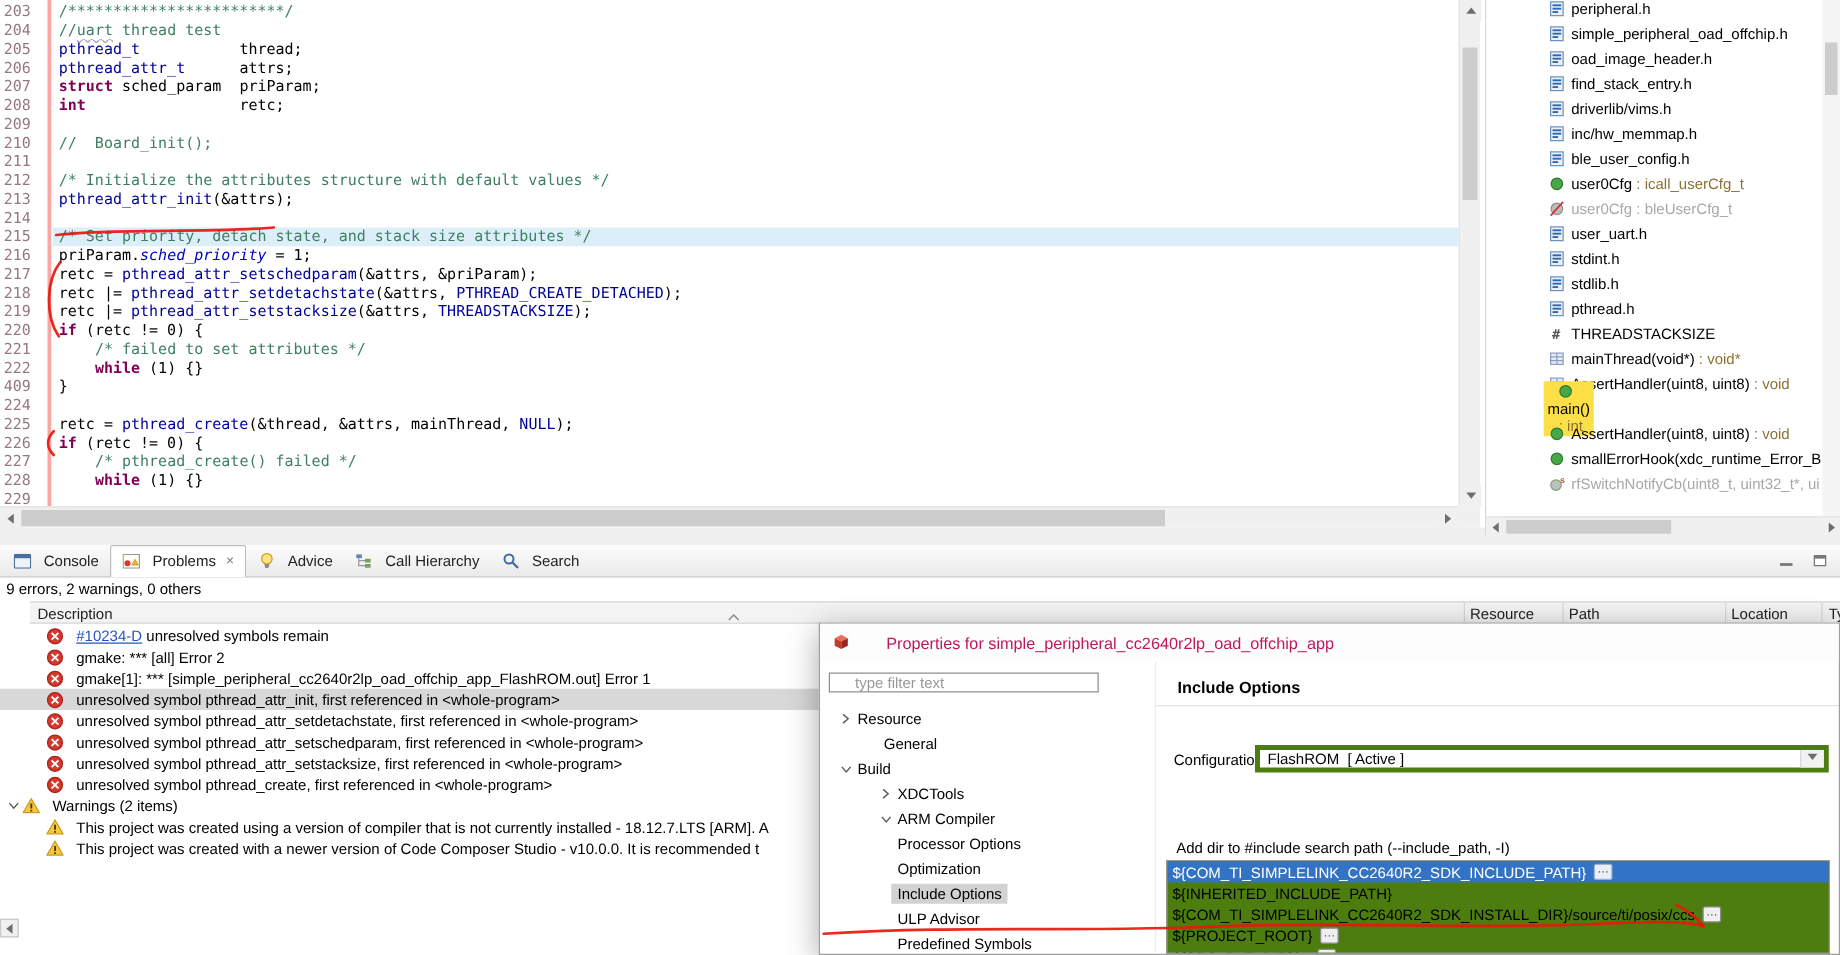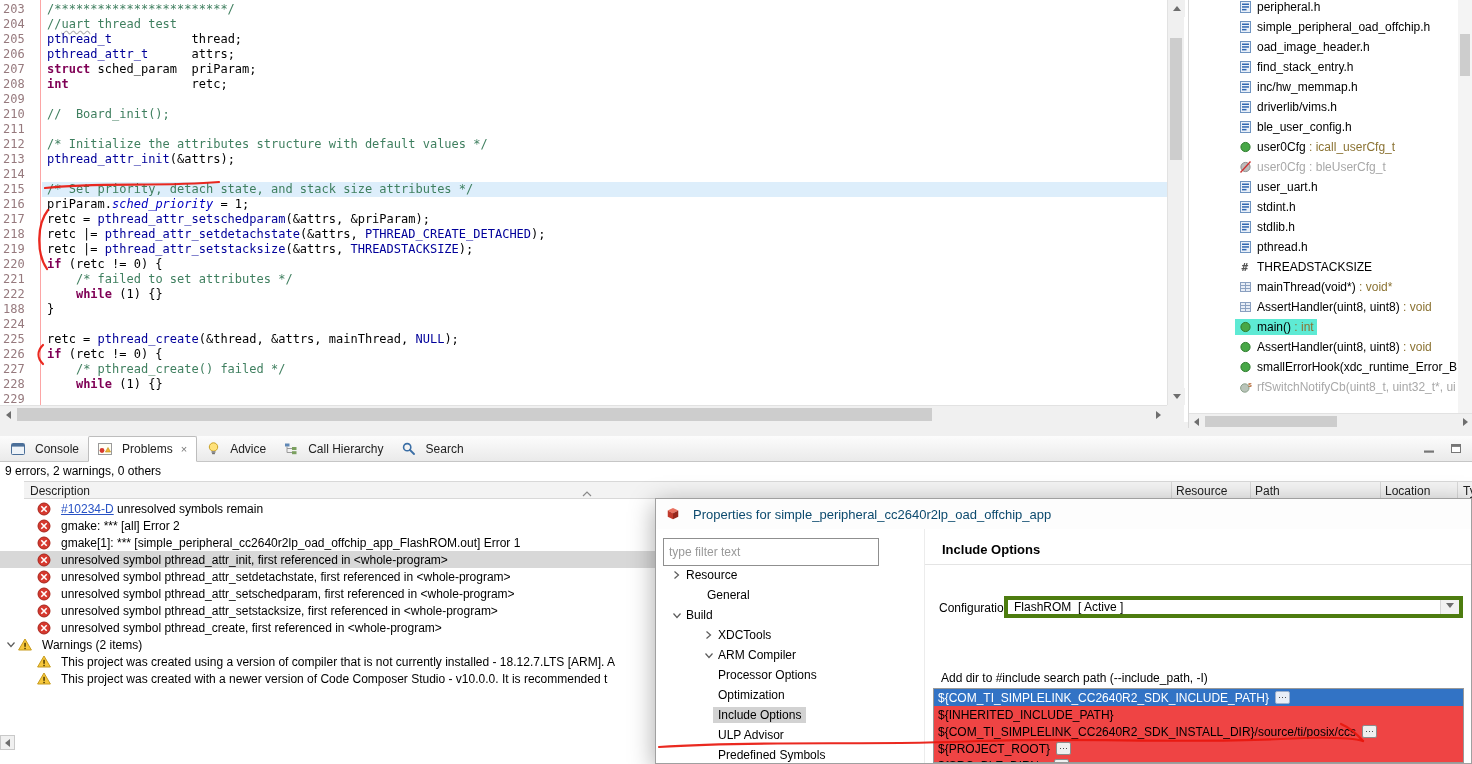--- a/index.html
+++ b/index.html
@@ -1,21 +1,21 @@
 <!DOCTYPE html>
 <html><head>
 <meta charset="utf-8">
 <style>
 *{margin:0;padding:0;box-sizing:border-box;}
 html,body{background:#ffffff;}
 #root{position:relative;width:1472px;height:764px;background:#fff;font-family:"Liberation Sans","DejaVu Sans",sans-serif;overflow:hidden;color:#000;}
 
 
 #editor-pane{position:absolute;left:0;top:0;width:1184px;height:422px;background:#fff;}
-#gutter{position:absolute;left:0;top:0;width:41px;height:405px;padding:2px 0 0 3px;font:12px/15px "DejaVu Sans Mono",monospace;color:#96797d;border-right:1px solid #fca5a5;overflow:hidden;background:#fff;}
+#gutter{position:absolute;left:0;top:0;width:41px;height:405px;padding:2px 0 0 3px;font:12px/15px "DejaVu Sans Mono",monospace;color:#96797d;border-right:3px solid #fca5a5;overflow:hidden;background:#fff;}
 #code{position:absolute;left:42px;top:0;right:17px;height:405px;padding-top:2px;overflow:hidden;}
 .cl{height:15px;font:12px/15px "DejaVu Sans Mono",monospace;white-space:pre;padding-left:5px;}
 .cl.hl{background:#ddeefb;}
 .cm{color:#3f7f5f}.kw{color:#7f0055;font-weight:bold}.ty{color:#00009a}.fn{color:#00009a}
 .mb{color:#0000c0;font-style:italic}.mc{color:#00009a}.pl{color:#000}
 .sp{text-decoration:underline;text-decoration-style:wavy;text-decoration-color:#b3b3b3;text-underline-offset:2px;}
 #ed-vscroll{position:absolute;right:0;top:0;width:17px;height:405px;background:#f0f0f0;border-left:1px solid #e2e2e2;}
 #ed-vthumb{position:absolute;left:2px;right:2px;top:38px;height:122px;background:#cdcdcd;}
 #ed-hscroll{position:absolute;left:0;top:405px;width:1167px;height:17px;background:#f0f0f0;border-top:1px solid #e2e2e2;}
 #ed-hthumb{position:absolute;top:2px;height:13px;left:17px;width:915px;background:#cdcdcd;}
@@ -24,21 +24,21 @@
 .tri-u{width:0;height:0;border:4px solid transparent;border-bottom:5px solid #6e6e6e;margin-top:-4px;}
 .tri-d{width:0;height:0;border:4px solid transparent;border-top:5px solid #6e6e6e;margin-bottom:-4px;}
 .tri-l{width:0;height:0;border:4px solid transparent;border-right:5px solid #6e6e6e;margin-left:-4px;}
 .tri-r{width:0;height:0;border:4px solid transparent;border-left:5px solid #6e6e6e;margin-right:-4px;}
 
 
 #outline-pane{position:absolute;left:1188px;top:0;width:284px;height:428px;background:#fff;border-left:1px solid #d8d8d8;}
 #outline-items{position:absolute;left:0;top:-3px;right:14px;height:416px;overflow:hidden;}
 .ol-item{height:20px;display:flex;align-items:center;padding-left:46px;font-size:12px;white-space:pre;}
 .ol-box{display:inline-flex;align-items:center;padding:1px 3px;}
-.ol-box.sel{background:#5eead4;}
+.ol-box.sel{background:#fde047;flex-direction:column;}
 .ic{display:inline-flex;width:14px;justify-content:center;margin-right:5px;flex:none;}
 .ol-type{color:#8b7333;}
 .ol-item.gray .ol-label,.ol-item.gray .ol-type{color:#a8a8a8;}
 #ol-vscroll{position:absolute;right:0;top:0;width:14px;height:413px;background:#f4f4f4;}
 #ol-vthumb{position:absolute;left:2px;right:2px;top:34px;height:42px;background:#cdcdcd;}
 #ol-hscroll{position:absolute;left:0;bottom:0;width:284px;height:15px;background:#f0f0f0;border-top:1px solid #e2e2e2;}
 #ol-hthumb{position:absolute;left:16px;top:2px;width:132px;height:11px;background:#cdcdcd;}
 .olh-btn{width:15px;height:15px;position:absolute;top:0;display:flex;align-items:center;justify-content:center;background:#f0f0f0;}
 
 
@@ -60,38 +60,38 @@
 .prow{height:17px;display:flex;align-items:center;font-size:12px;}
 .prow.sel{background:#d8d8d8;}
 .ind{width:31px;flex:none;margin-left:6px;}
 .grp-ar{margin-left:6px;width:12px;flex:none;display:inline-flex;}
 .prow .txt{margin-left:5px;white-space:pre;}
 .lnk{color:#2953c5;text-decoration:underline;}
 #pr-hscroll{position:absolute;left:0;top:735px;width:15px;height:15px;background:#f0f0f0;border:1px solid #c9c9c9;display:flex;align-items:center;justify-content:center;}
 
 
 #dialog{position:absolute;left:655px;top:498px;width:817px;height:266px;background:#fff;border:1px solid #a0a0a0;box-shadow:0 6px 24px rgba(0,0,0,.35);z-index:40;}
-.dlg-title{height:30px;display:flex;align-items:center;gap:8px;padding-left:10px;font-size:13px;color:#0c4a6e;background:#fdfdfd;}
-#dlg-filter{position:absolute;left:7px;top:39px;width:216px;height:28px;border:1px solid #8f8f8f;font-size:12px;padding:0 5px;font-family:inherit;color:#333;}
+.dlg-title{height:30px;display:flex;align-items:center;gap:24px;padding-left:10px;font-size:13px;color:#be185d;background:#fdfdfd;}
+#dlg-filter{position:absolute;left:7px;top:39px;width:216px;height:16px;border:1px solid #8f8f8f;font-size:12px;padding:0 20px;font-family:inherit;color:#333;}
 #dlg-filter::placeholder{color:#999;}
 #dlg-tree{position:absolute;left:0;top:66px;width:266px;bottom:0;overflow:hidden;}
 .trow{height:20px;display:flex;align-items:center;font-size:12px;}
 .trow .ar{width:11px;display:inline-flex;justify-content:center;flex:none;}
 .lv0{padding-left:15px;}.lv1{padding-left:31px;margin-left:16px;}.lv2{padding-left:58px;}
 .tlabel{margin-left:4px;}
 .tlabel.sel{background:#d2d2d2;padding:1px 5px;margin-left:-1px;}
 .dlg-divider{position:absolute;left:268px;top:30px;bottom:0;width:1px;background:#ececec;}
 .panel-title{position:absolute;left:286px;top:43px;font-size:13px;font-weight:bold;}
 .panel-rule{position:absolute;left:269px;right:0;top:65px;height:1px;background:#e4e4e4;}
 .cfg-label{position:absolute;left:283px;top:102px;font-size:12px;}
 #combo{position:absolute;left:348px;top:97px;right:8px;height:22px;border:4px solid #4d7c0f;background:#fff;display:flex;align-items:center;font-size:12px;}
 #combo .combo-text{padding-left:6px;white-space:pre;}
 #combo .combo-btn{margin-left:auto;width:19px;align-self:stretch;background:#f2f2f2;border-left:1px solid #d6d6d6;display:flex;align-items:center;justify-content:center;}
 .list-label{position:absolute;left:285px;top:172px;font-size:12px;}
-#include-list{position:absolute;left:277px;right:7px;top:189px;bottom:0;border:1px solid #999;background:#ef4444;overflow:hidden;}
+#include-list{position:absolute;left:277px;right:7px;top:189px;bottom:0;border:1px solid #999;background:#4d7c0f;overflow:hidden;}
 .ipath{height:17px;display:flex;align-items:center;padding-left:4px;font-size:12px;white-space:pre;}
 .ipath.sel{background:#3273c5;color:#fff;}
 .browse{margin-left:6px;width:15px;height:13px;border:1px solid #8b8b8b;background:#efefef;color:#333;font-size:9px;line-height:11px;text-align:center;border-radius:2px;flex:none;}
 .ipath.sel .browse{background:#e9eef7;border-color:#9db0cc;}
 
 
 #annotations{position:absolute;left:0;top:0;z-index:90;pointer-events:none;}
 #annotations path{fill:none;stroke-width:2.2;stroke-linecap:round;opacity:.92;}
 </style>
 </head>
@@ -114,21 +114,21 @@
         <div>213</div>
         <div>214</div>
         <div>215</div>
         <div>216</div>
         <div>217</div>
         <div>218</div>
         <div>219</div>
         <div>220</div>
         <div>221</div>
         <div>222</div>
-        <div>188</div>
+        <div>409</div>
         <div>224</div>
         <div>225</div>
         <div>226</div>
         <div>227</div>
         <div>228</div>
         <div>229</div>
       </div>
     <div id="code">
         <div class="cl"><span class="cm">/************************/</span></div>
         <div class="cl"><span class="cm">//</span><span class="cm sp">uart</span><span class="cm"> thread test</span></div>
@@ -202,27 +202,27 @@
                 <rect x="1.5" y="1.5" width="10" height="11" fill="#eaf1fa" stroke="#6e93c0"></rect>
                 <rect x="3" y="3.5" width="7" height="1.5" fill="#2f66b0"></rect>
                 <rect x="3" y="6.2" width="7" height="1.5" fill="#2f66b0"></rect>
                 <rect x="3" y="8.9" width="4.5" height="1.5" fill="#2f66b0"></rect>
               </svg></span><span class="ol-label">find_stack_entry.h</span></span></div>
         <div class="ol-item"><span class="ol-box"><span class="ic"><svg width="13" height="14" viewBox="0 0 13 14">
                 <rect x="1.5" y="1.5" width="10" height="11" fill="#eaf1fa" stroke="#6e93c0"></rect>
                 <rect x="3" y="3.5" width="7" height="1.5" fill="#2f66b0"></rect>
                 <rect x="3" y="6.2" width="7" height="1.5" fill="#2f66b0"></rect>
                 <rect x="3" y="8.9" width="4.5" height="1.5" fill="#2f66b0"></rect>
+              </svg></span><span class="ol-label">driverlib/vims.h</span></span></div>
+        <div class="ol-item"><span class="ol-box"><span class="ic"><svg width="13" height="14" viewBox="0 0 13 14">
+                <rect x="1.5" y="1.5" width="10" height="11" fill="#eaf1fa" stroke="#6e93c0"></rect>
+                <rect x="3" y="3.5" width="7" height="1.5" fill="#2f66b0"></rect>
+                <rect x="3" y="6.2" width="7" height="1.5" fill="#2f66b0"></rect>
+                <rect x="3" y="8.9" width="4.5" height="1.5" fill="#2f66b0"></rect>
               </svg></span><span class="ol-label">inc/hw_memmap.h</span></span></div>
-        <div class="ol-item"><span class="ol-box"><span class="ic"><svg width="13" height="14" viewBox="0 0 13 14">
-                <rect x="1.5" y="1.5" width="10" height="11" fill="#eaf1fa" stroke="#6e93c0"></rect>
-                <rect x="3" y="3.5" width="7" height="1.5" fill="#2f66b0"></rect>
-                <rect x="3" y="6.2" width="7" height="1.5" fill="#2f66b0"></rect>
-                <rect x="3" y="8.9" width="4.5" height="1.5" fill="#2f66b0"></rect>
-              </svg></span><span class="ol-label">driverlib/vims.h</span></span></div>
         <div class="ol-item"><span class="ol-box"><span class="ic"><svg width="13" height="14" viewBox="0 0 13 14">
                 <rect x="1.5" y="1.5" width="10" height="11" fill="#eaf1fa" stroke="#6e93c0"></rect>
                 <rect x="3" y="3.5" width="7" height="1.5" fill="#2f66b0"></rect>
                 <rect x="3" y="6.2" width="7" height="1.5" fill="#2f66b0"></rect>
                 <rect x="3" y="8.9" width="4.5" height="1.5" fill="#2f66b0"></rect>
               </svg></span><span class="ol-label">ble_user_config.h</span></span></div>
         <div class="ol-item"><span class="ol-box"><span class="ic"><svg width="13" height="14">
                 <circle cx="6.5" cy="7" r="4.6" fill="#48a747" stroke="#2f7d2e"></circle>
               </svg></span><span class="ol-label">user0Cfg</span><span class="ol-type"> : icall_userCfg_t</span></span></div>
         <div class="ol-item gray"><span class="ol-box"><span class="ic"><svg width="13" height="14">

